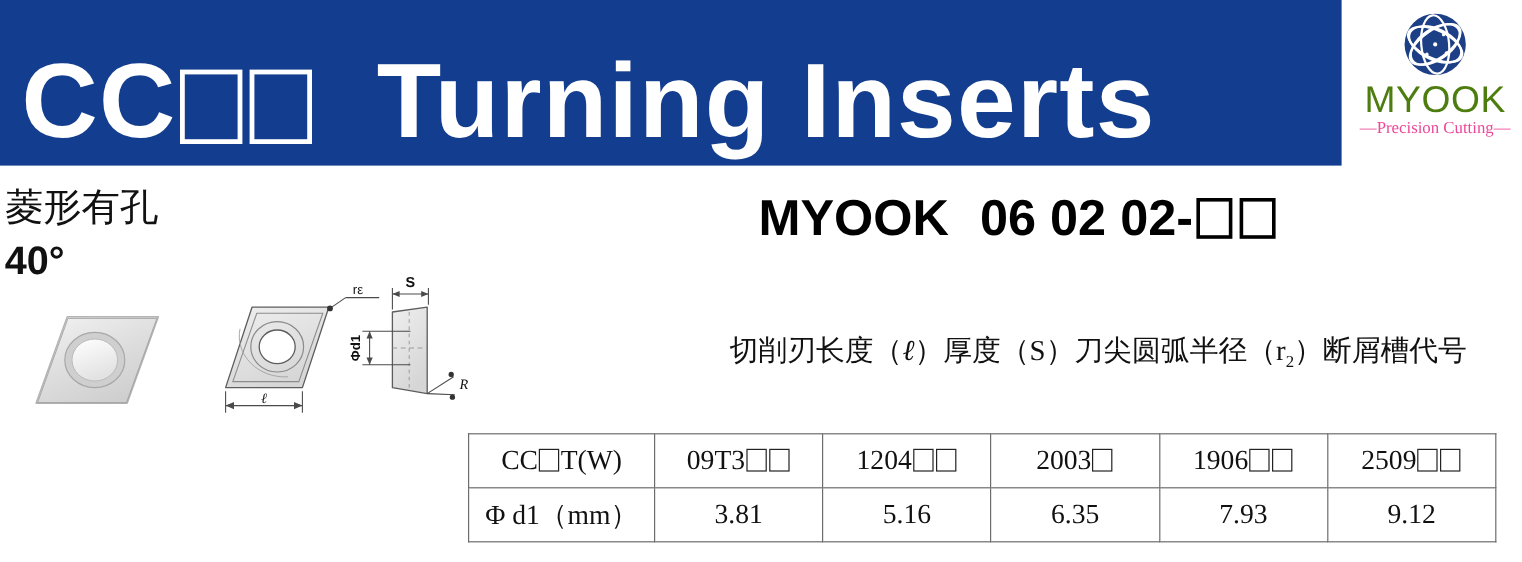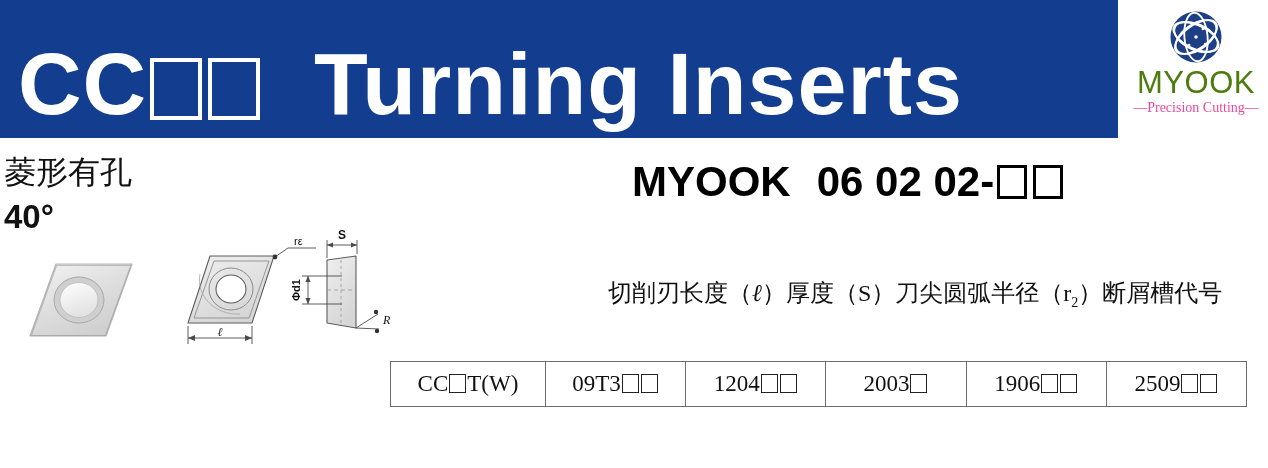--- a/index.html
+++ b/index.html
@@ -329,14 +329,22 @@
       <td>
         <span>2003</span><span class="tofu-t"></span>
       </td>
       <td>
         <span>1906</span><span class="tofu-t"></span><span class="tofu-t"></span>
       </td>
       <td>
         <span>2509</span><span class="tofu-t"></span><span class="tofu-t"></span>
       </td>
     </tr>
+    <tr>
+      <td class="first-col">Φ d1（mm）</td>
+      <td>3.81</td>
+      <td>5.16</td>
+      <td>6.35</td>
+      <td>7.93</td>
+      <td>9.12</td>
+    </tr>
   </tbody>
 </table>
 
 </body></html>

